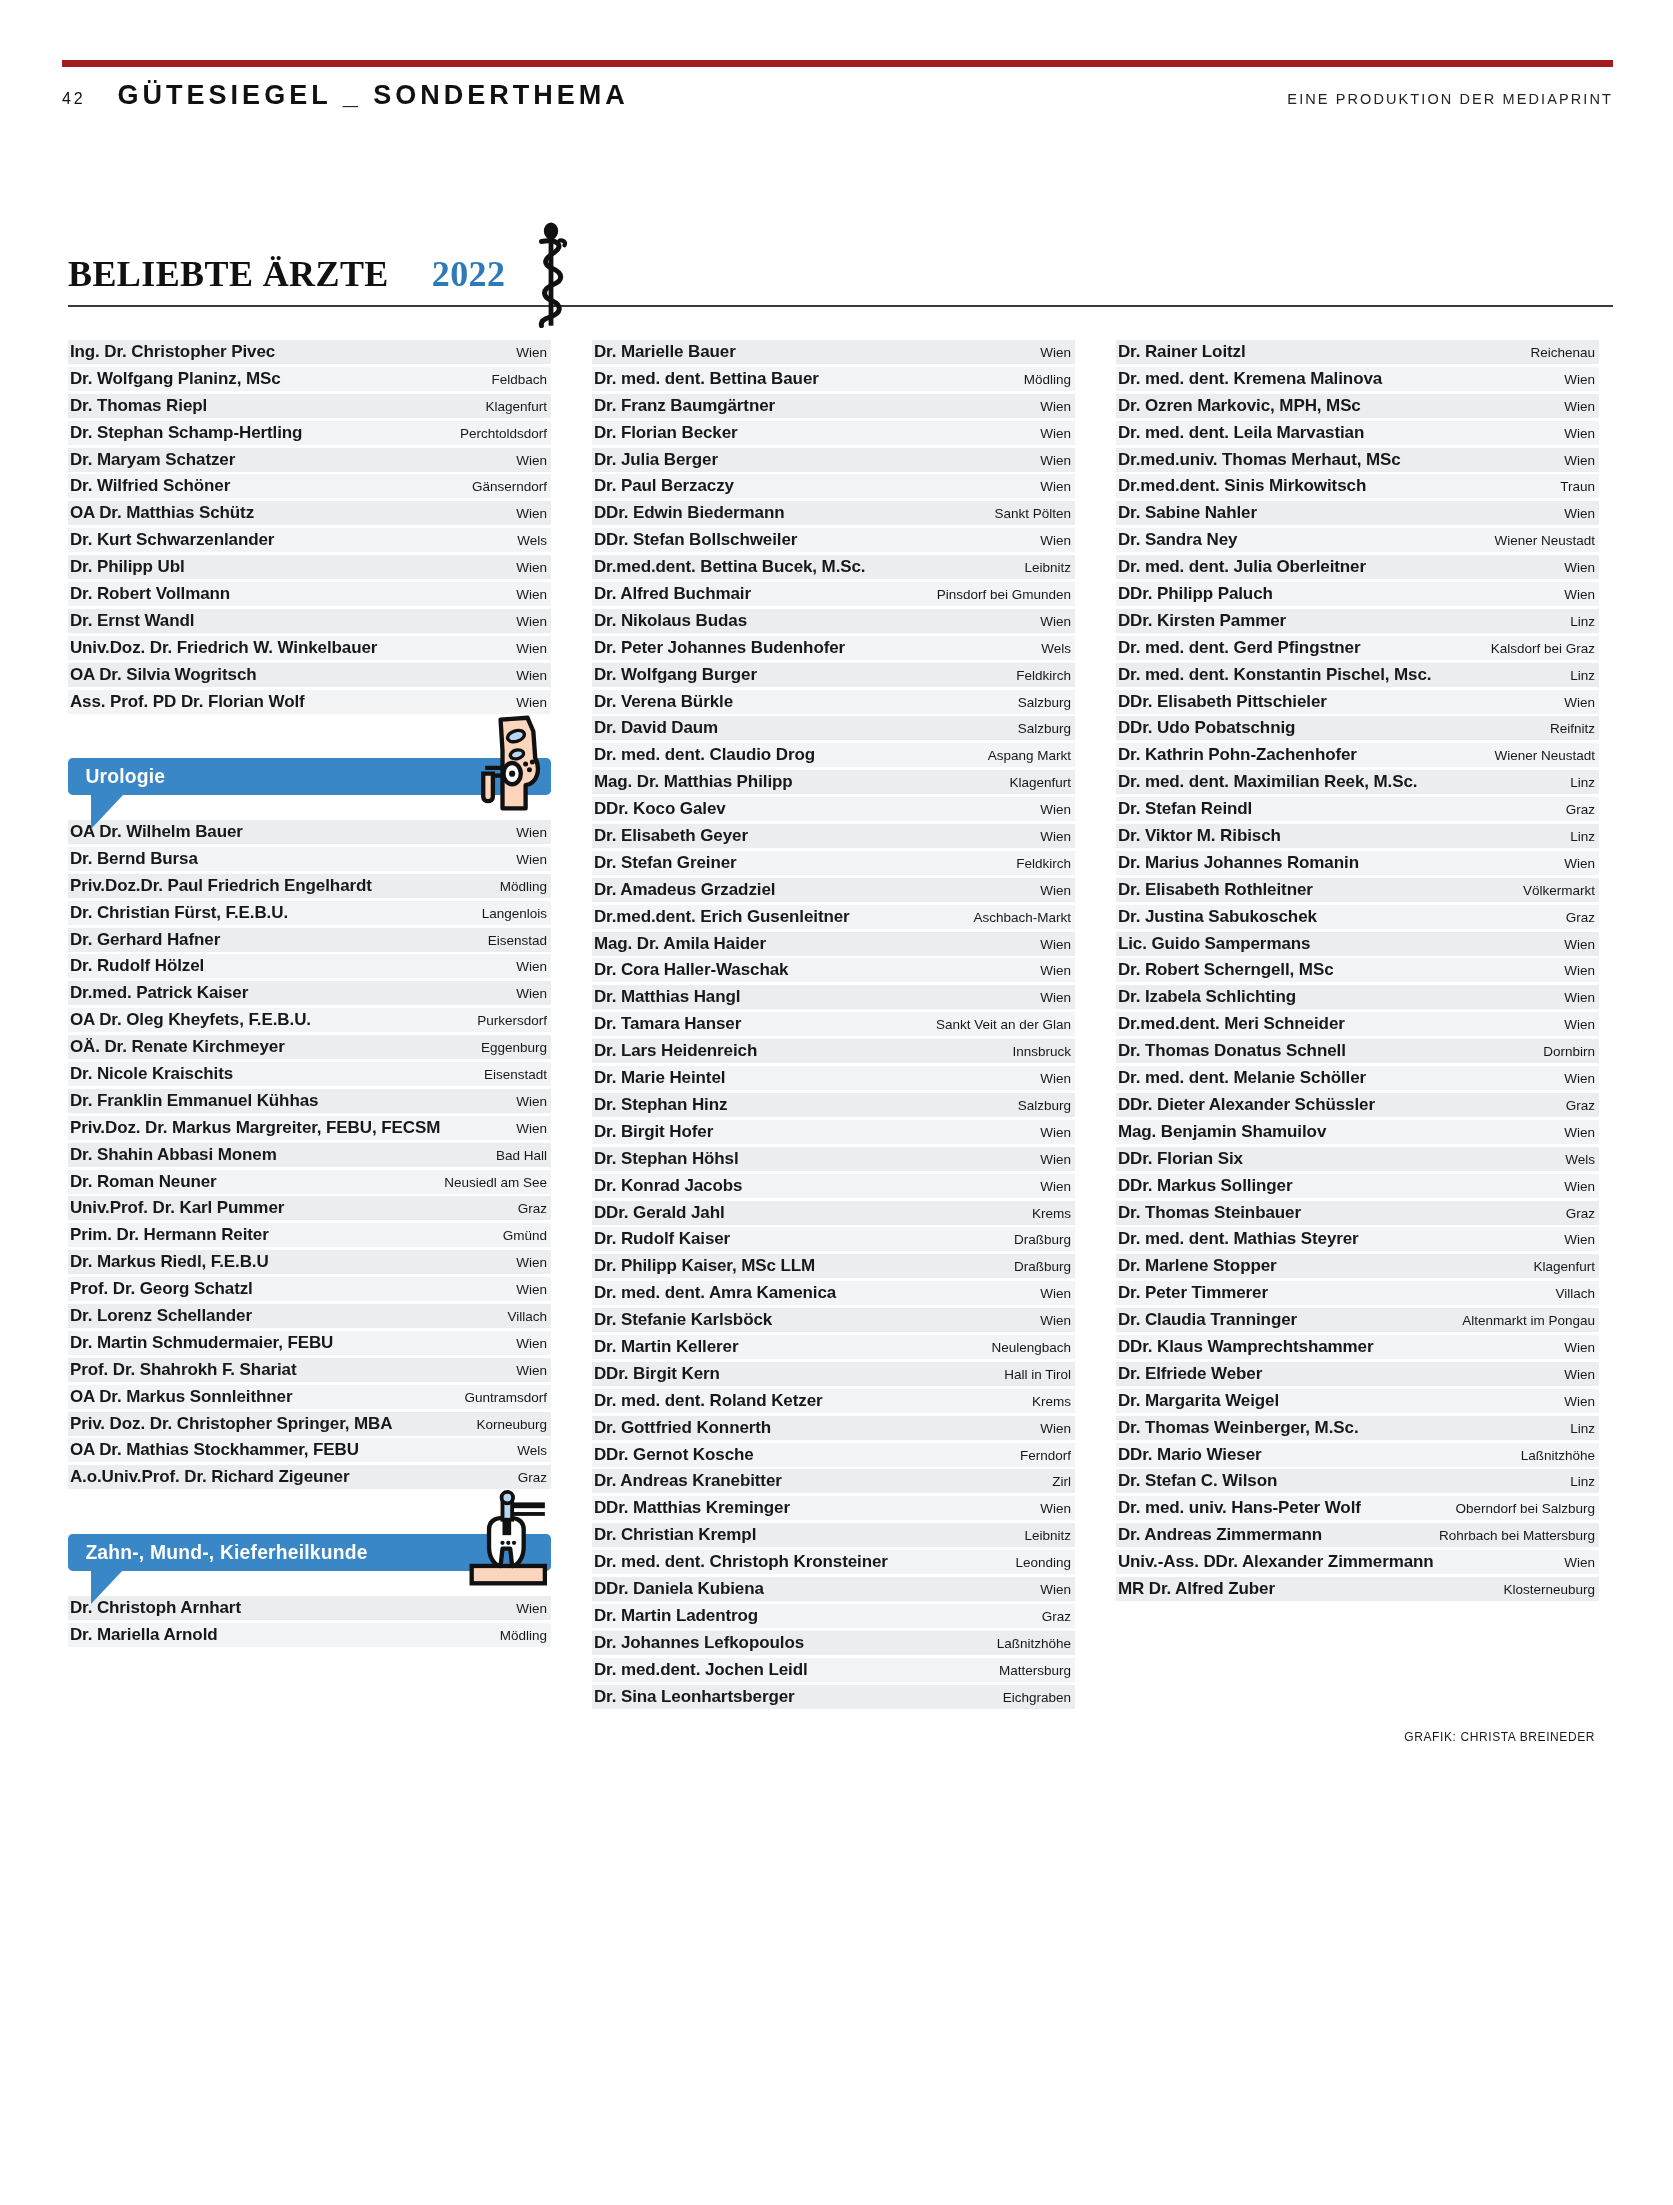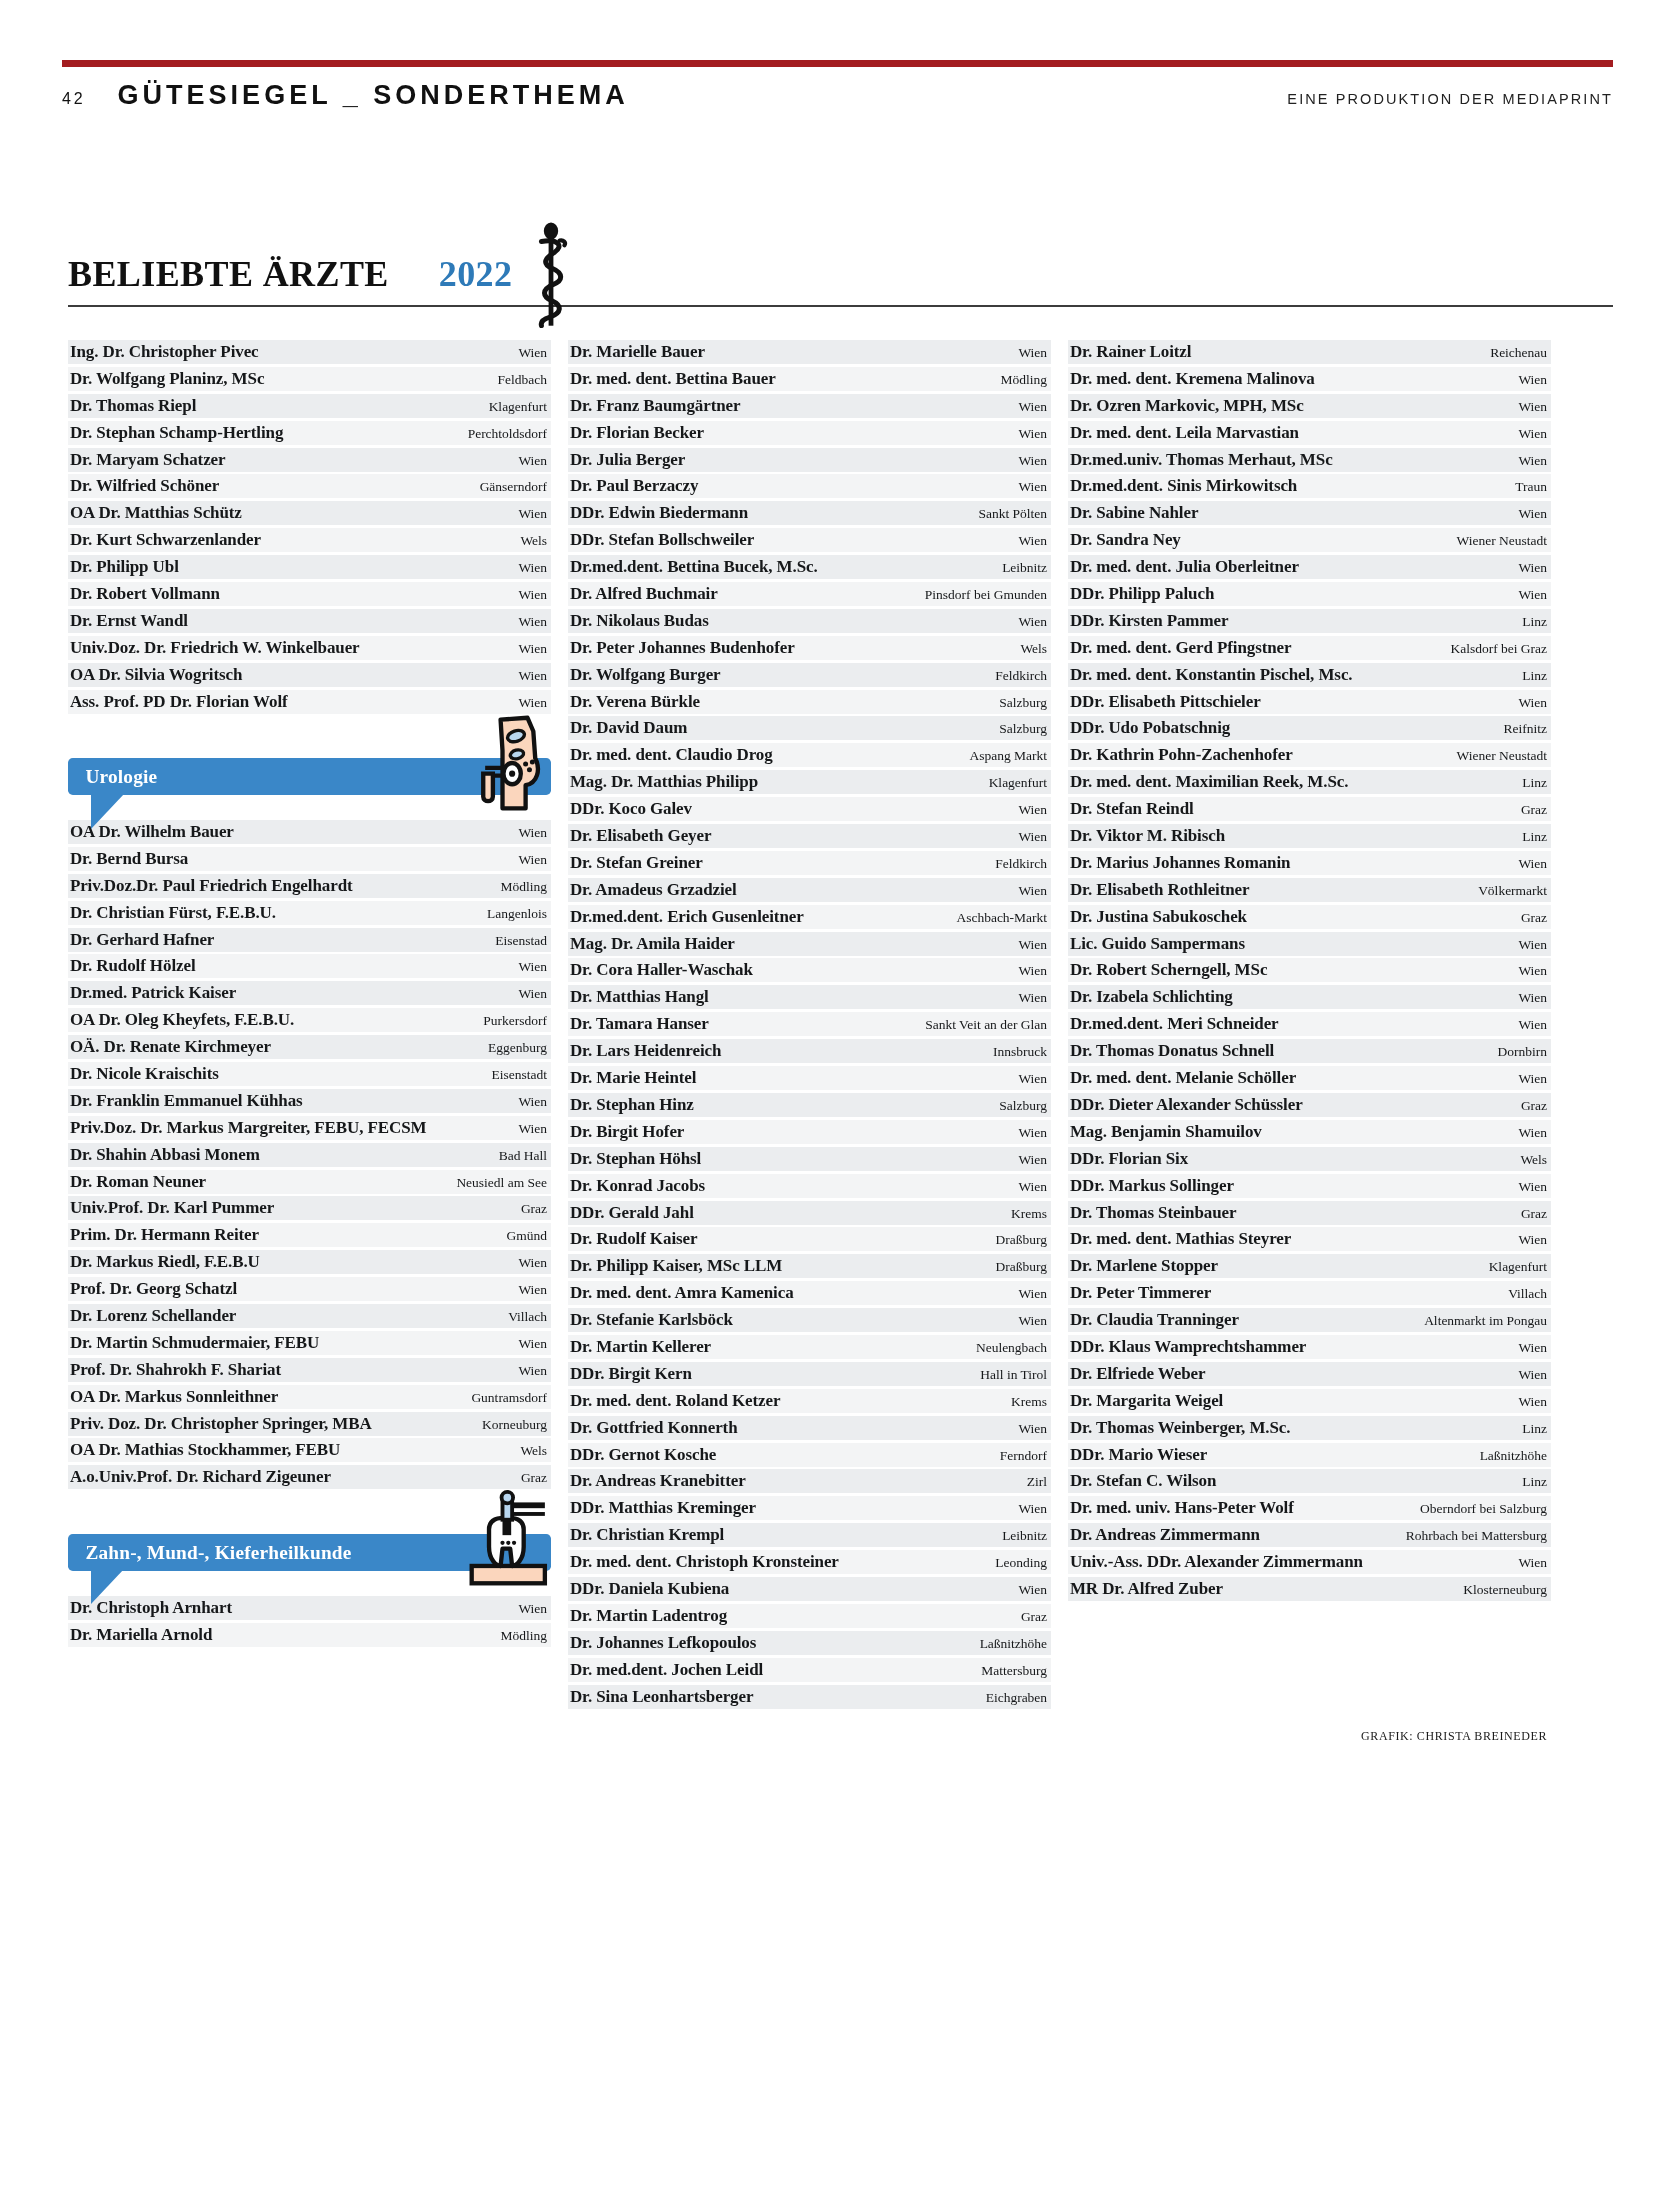--- a/index.html
+++ b/index.html
@@ -65,21 +65,21 @@
   .title-line {
     display: flex;
     align-items: flex-end;
     font-family: "Liberation Serif", serif;
     font-weight: 700;
     font-size: 36px;
     letter-spacing: 0.4px;
     gap: 30px;
   }
   .title-main { color: #111; }
-  .title-year { color: #2e7ab8; margin-left: 20px; text-align: center; }
+  .title-year { color: #2e7ab8; margin-left: 13px; text-align: center; }
   .title-rule {
     margin-top: 9.7px;
     height: 1.9px;
     background: #3c3c3c;
     width: 100%;
   }
   .asclepius {
     position: absolute;
     left: 529px;
     top: 222px;
@@ -87,22 +87,21 @@
     height: 106px;
   }
 
   
   .columns {
     position: absolute;
     left: 68px;
     top: 340px;
     width: 1545px;
     display: flex;
-    gap: 17px;
-    font-family: Liberation Serif, serif;
+    gap: 41px;
   }
   .col {
     width: 483px;
     position: relative;
   }
 
   
   .doc-row {
     display: flex;
     align-items: baseline;

